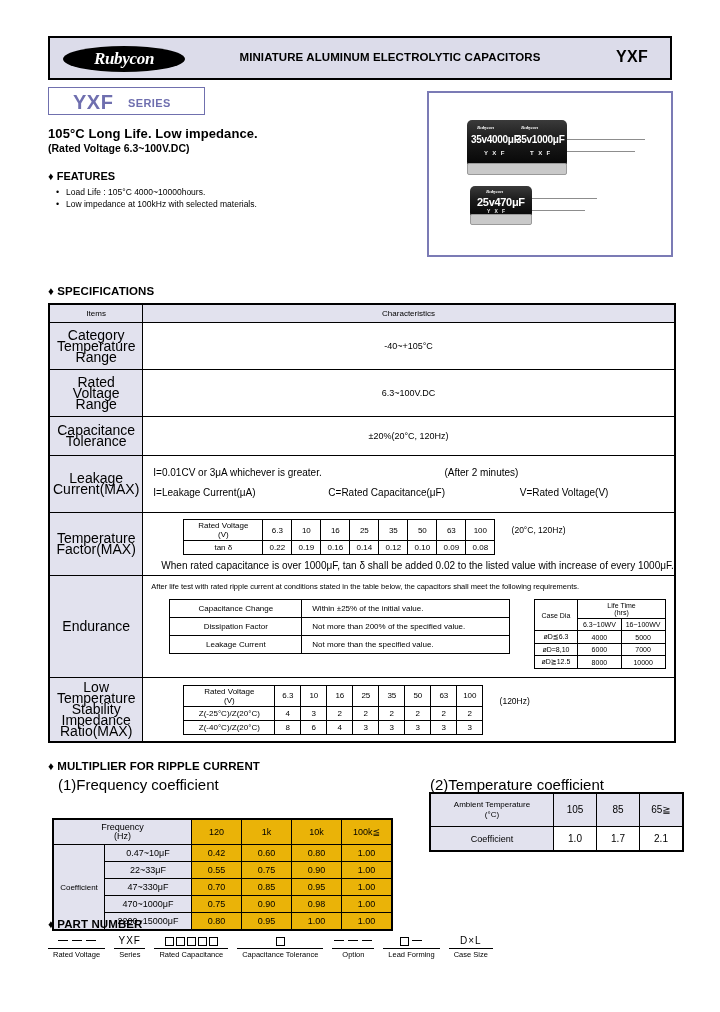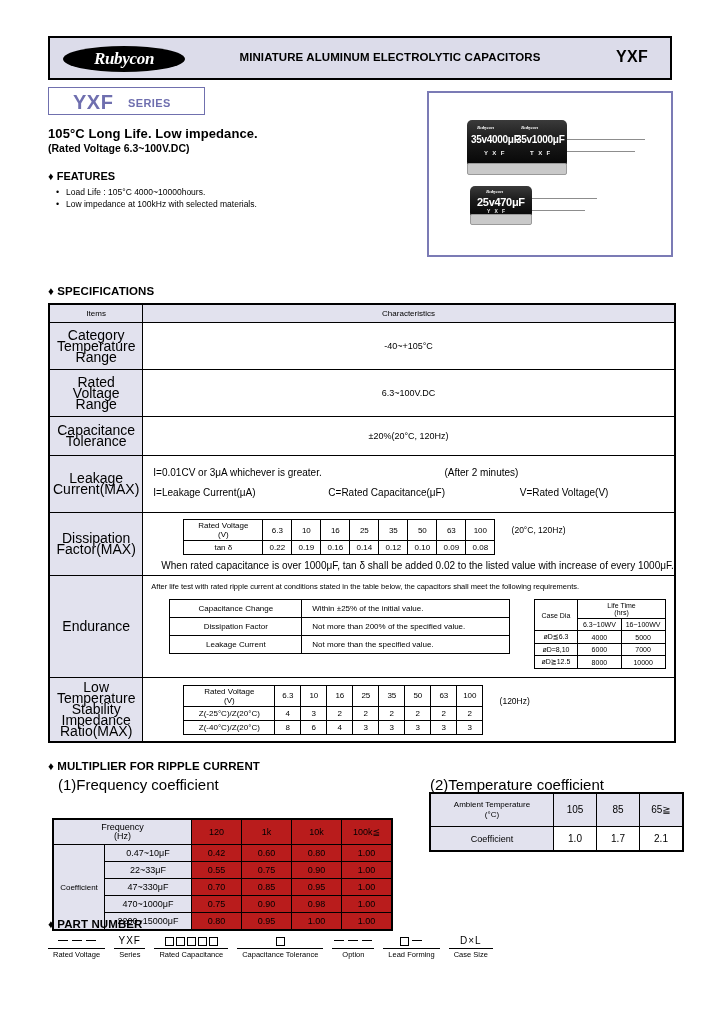--- a/index.html
+++ b/index.html
@@ -337,21 +337,21 @@
   }
   .freq-table td {
     border: 1px solid #000;
     font-size: 9px;
     text-align: center;
     padding: 3px 2px;
   }
   .freq-table td.hdr { background: #e2e2ee; line-height: 9px; }
   .freq-table td.coefcell { background: #e2e2ee; width: 46px; font-size: 8px; }
   .freq-table td.caprange { background: #e2e2ee; width: 82px; text-align: center; font-size: 9px; }
-  .freq-table td.num { width: 45px; background: #b91c1c; }
+  .freq-table td.num { width: 45px; background: #eab308; }
 
   .temp-table {
     position: absolute;
     left: 429px; top: 792px;
     border-collapse: collapse;
     border: 2px solid #000;
   }
   .temp-table td {
     border: 1px solid #000;
     font-size: 10px;
@@ -477,21 +477,21 @@
         </div>
         <div class="leak-row2">
           <span>I=Leakage Current(μA)</span>
           <span class="mid">C=Rated Capacitance(μF)</span>
           <span class="last">V=Rated Voltage(V)</span>
         </div>
       </td>
     </tr>
 
     <tr>
-      <td class="spec-label">Dissipation Factor(MAX)</td>
+      <td class="spec-label">Temperature Factor(MAX)</td>
       <td class="df-wrap">
         <table class="df-table">
           <tbody>
                 <tr>
             <td class="lbl">
               <span>Rated Voltage</span><br>
               <span>(V)</span>
             </td>
             <td class="v">6.3</td>
             <td class="v" style="border-left:none;">10</td>

